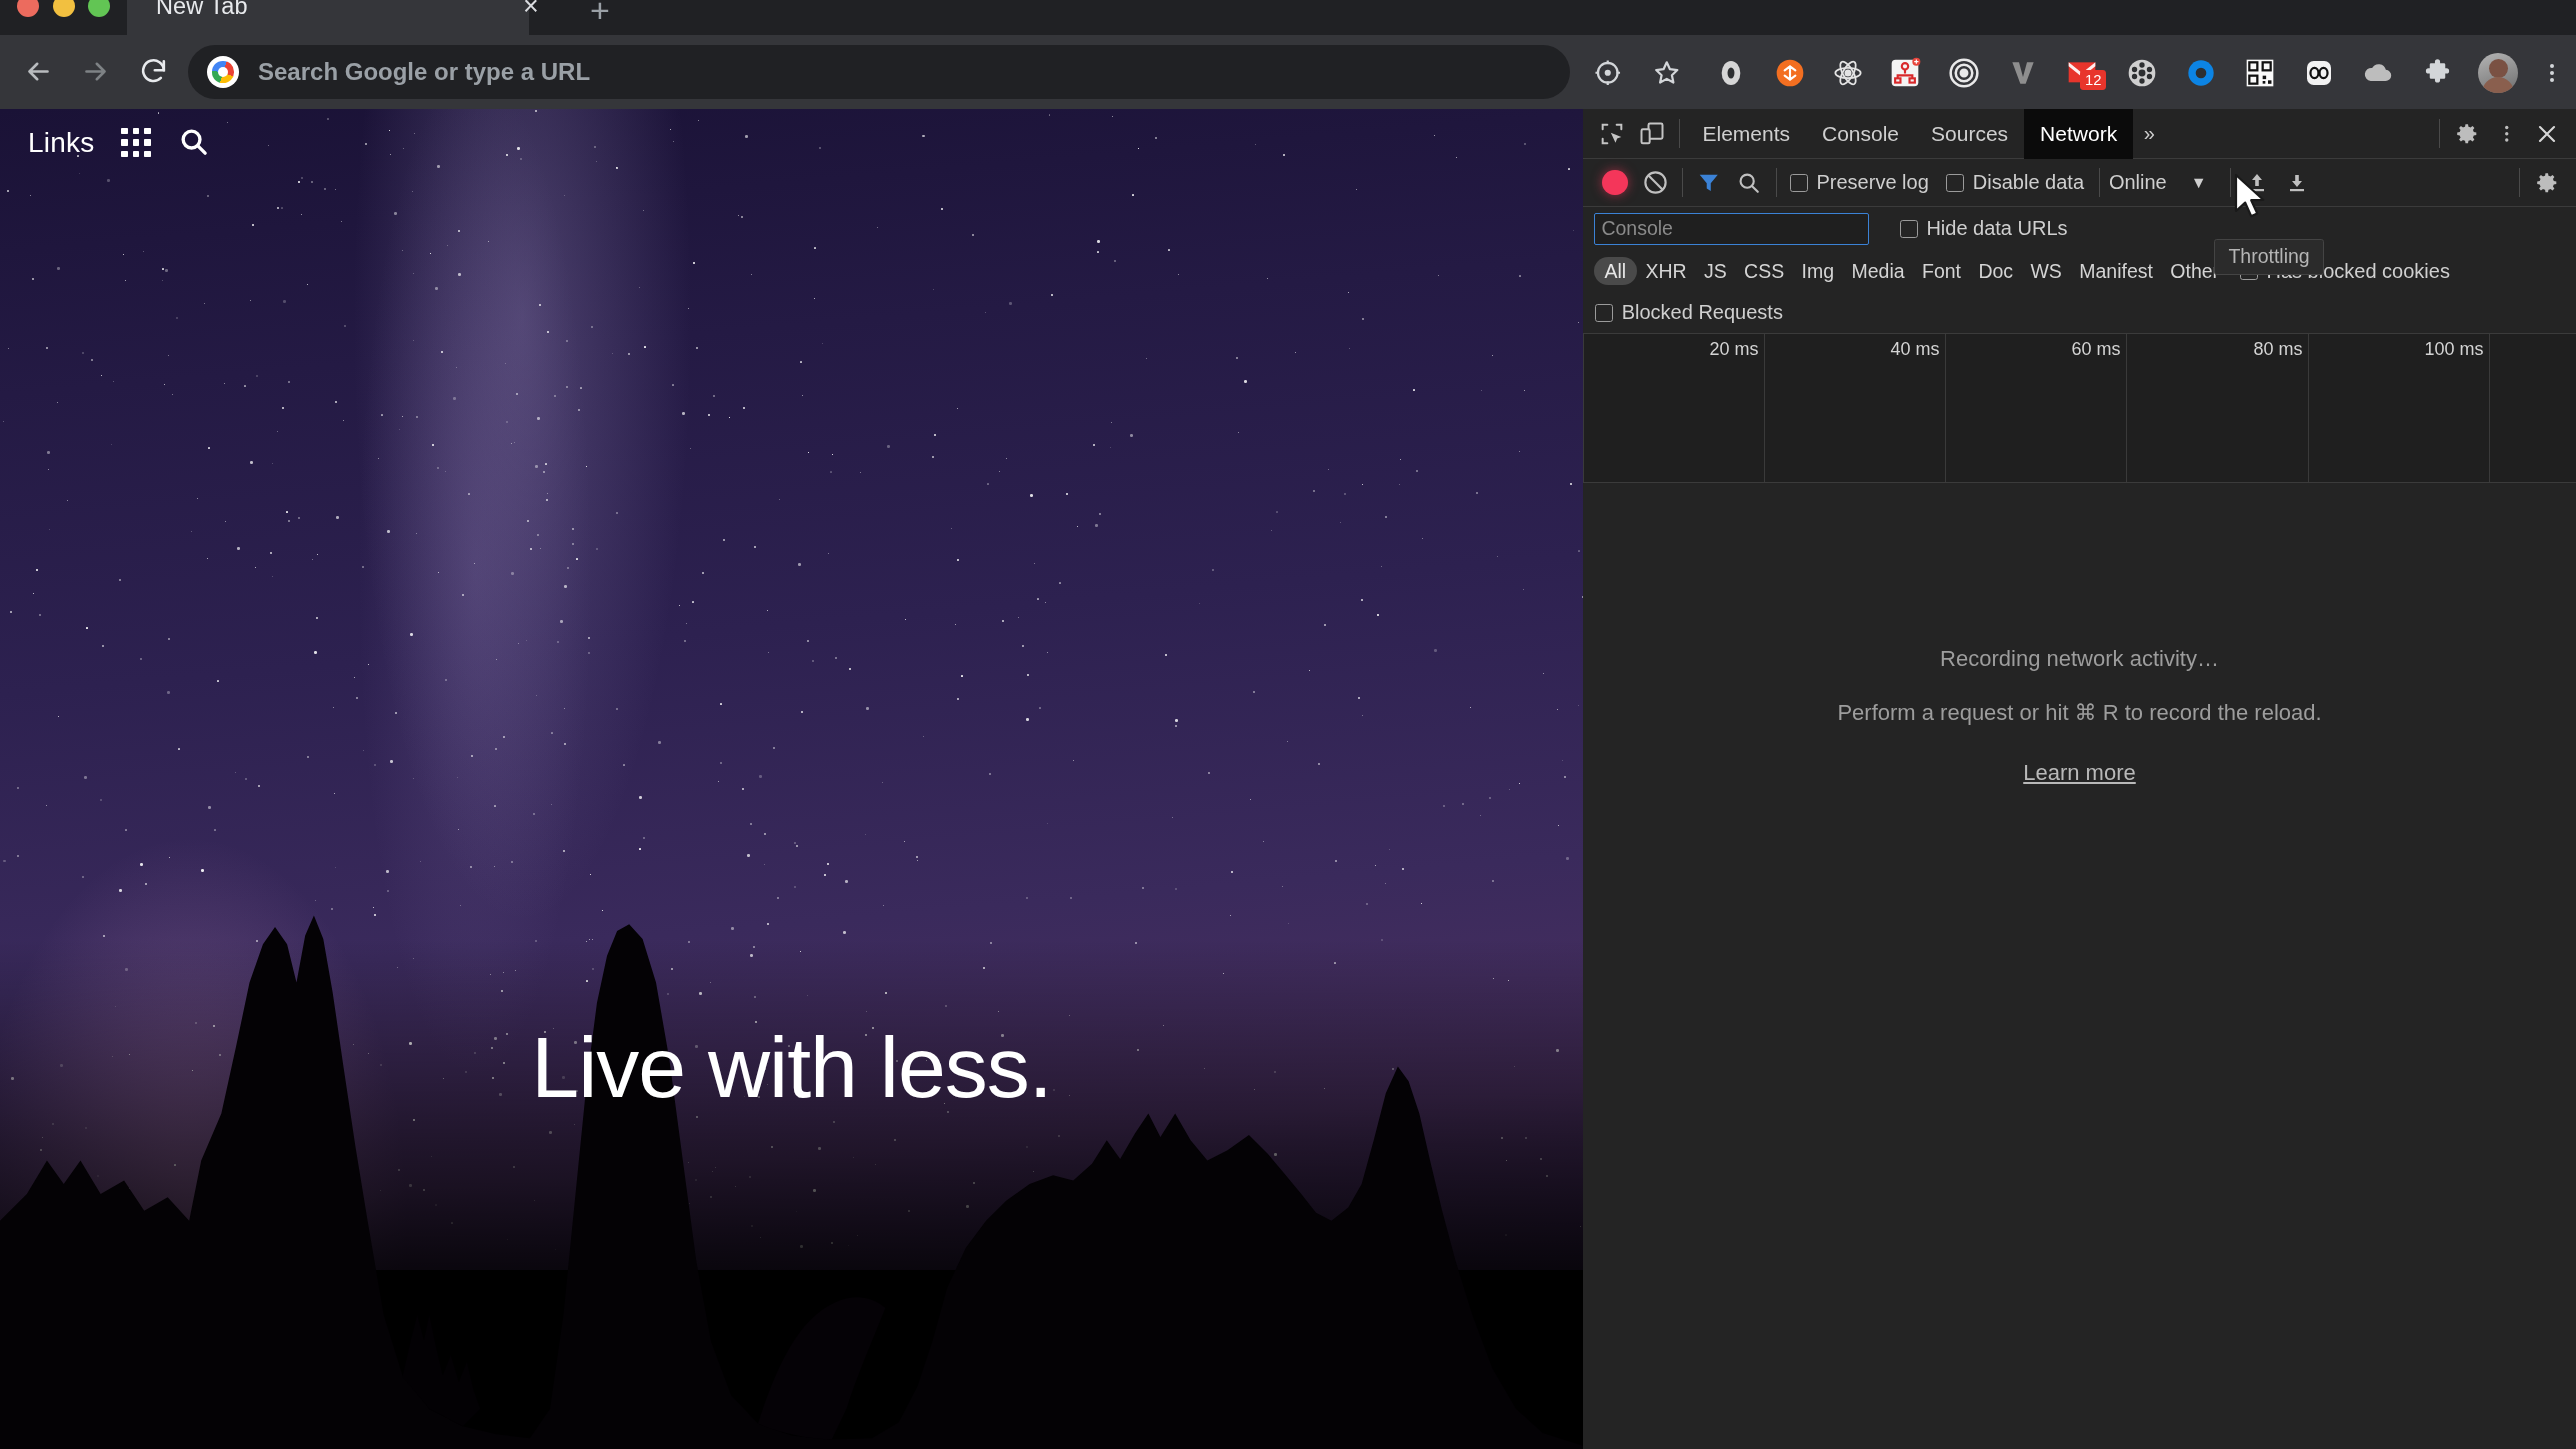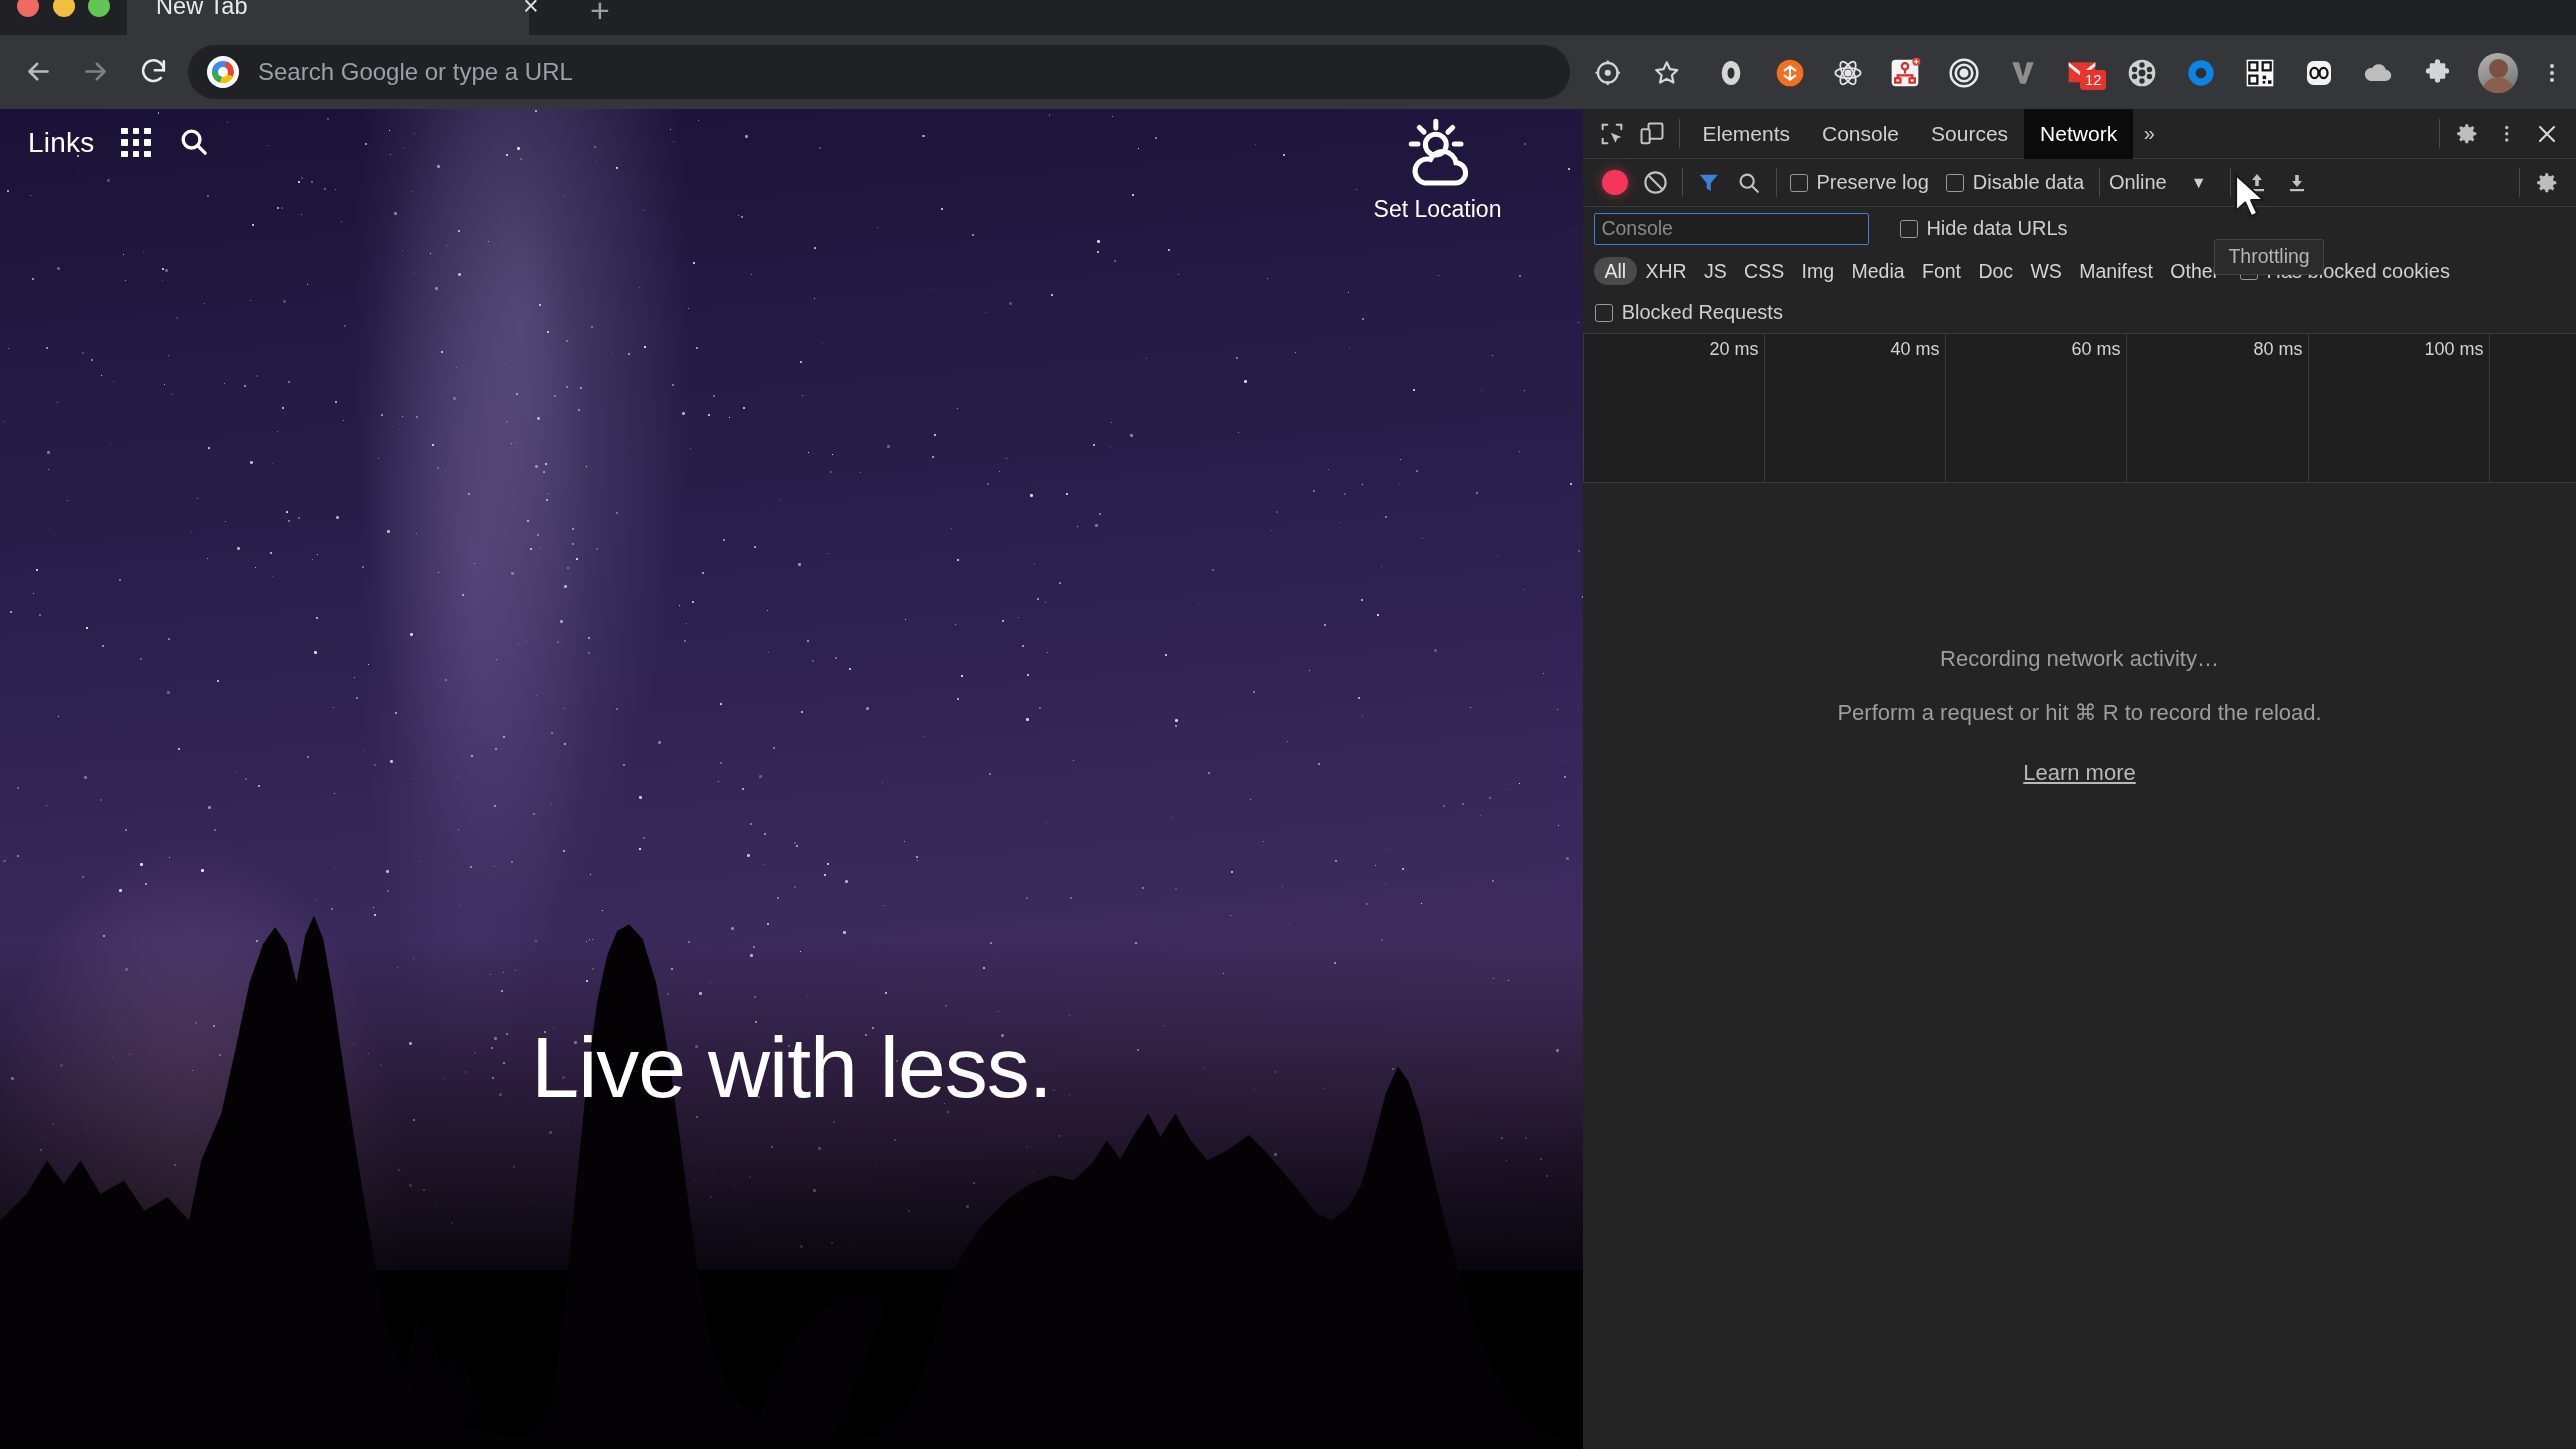--- a/index.html
+++ b/index.html
@@ -25,21 +25,21 @@
   }
   .tab-close { position: absolute; top: -9.4px; left: 523px; color: #dadce0; font-size: 27px; font-weight: 300; }
   .newtab-btn { position: absolute; top: -9.4px; left: 590px; color: #9aa0a6; font-size: 34px; font-weight: 300; }
 
   
   .toolbar { position: absolute; top: 35px; left: 0; width: 2576px; height: 74px; background: #35363a; }
   .navbtn { position: absolute; top: 13.4px; width: 47px; height: 47px; display: flex; align-items: center; justify-content: center; }
   .navbtn svg { display: block; }
   .omnibox {
     position: absolute; top: 10px; left: 188px; width: 1382px; height: 54px;
-    background: #202124; border-radius: 28px; display: flex; align-items: center; padding-left: 19px;
+    background: #202124; border-radius: 28px; display: flex; align-items: center; padding-left: 19px; font-weight: bold;
   }
   .glogo { width: 32px; height: 32px; border-radius: 50%; background: #fff; position: relative; flex: none; }
   .glogo::before {
     content: ""; position: absolute; inset: 5.4px; border-radius: 50%;
     background:
       conic-gradient(from 20deg, #ea4335 0deg 95deg, #fbbc05 95deg 175deg, #34a853 175deg 255deg, #4285f4 255deg 360deg);
   }
   .glogo::after { content: ""; position: absolute; left: 10.7px; top: 10.7px; width: 10.7px; height: 10.7px; border-radius: 50%; background: #fff; }
   .omni-text { color: #9aa0a6; font-size: 24px; margin-left: 19px; }
 
@@ -981,28 +981,20 @@
           <span></span>
       </span>
       <span>
         <svg width="31" height="31" viewBox="0 0 24 24" fill="none" stroke="#fff" stroke-width="2.6" stroke-linecap="round">
             <circle cx="10.5" cy="10.5" r="6.5"></circle>
             <path d="M15.6 15.6L21 21"></path>
           </svg>
       </span>
     </div>
 
-    <div class="weather">
-      <svg width="87" height="74" viewBox="0 0 24 22" fill="none" stroke="#fff" stroke-width="1.5" stroke-linecap="round">
-        <path d="M11.5 1.3v2M6.6 3.1l1.4 1.4M4.2 8h2M16.5 3.1l-1.4 1.4M19 8h-2"></path>
-        <circle cx="11.5" cy="8.2" r="3.1"></circle>
-        <path d="M8 19.6h9.2a3 3 0 0 0 .3-6 4 4 0 0 0-7.6-1 3.3 3.3 0 0 0-1.9 7z" fill="none"></path>
-      </svg>
-      <div class="setloc">Set Location</div>
-    </div>
 
     <div class="tagline">Live with less.</div>
 
   </div>
 
   <div class="devtools">
 
     <div class="dt-tabbar">
       <div class="dt-ib">
         <svg width="28" height="28" viewBox="0 0 24 24" fill="none" stroke="#c4c4c4" stroke-width="1.7" stroke-linecap="round">

